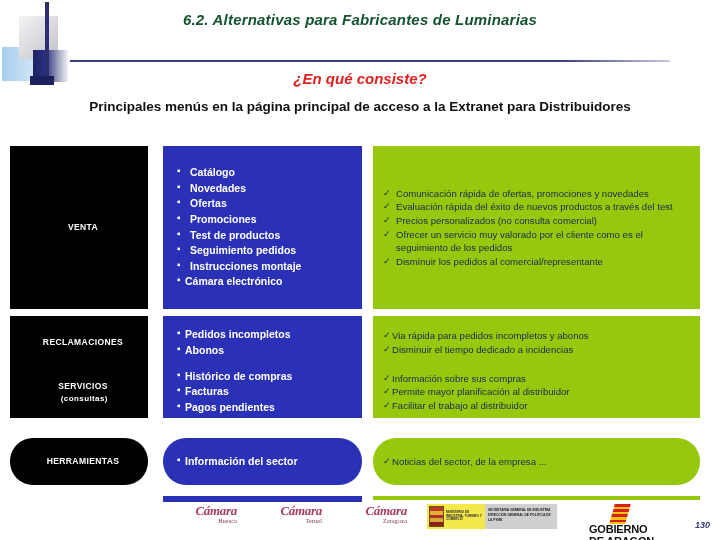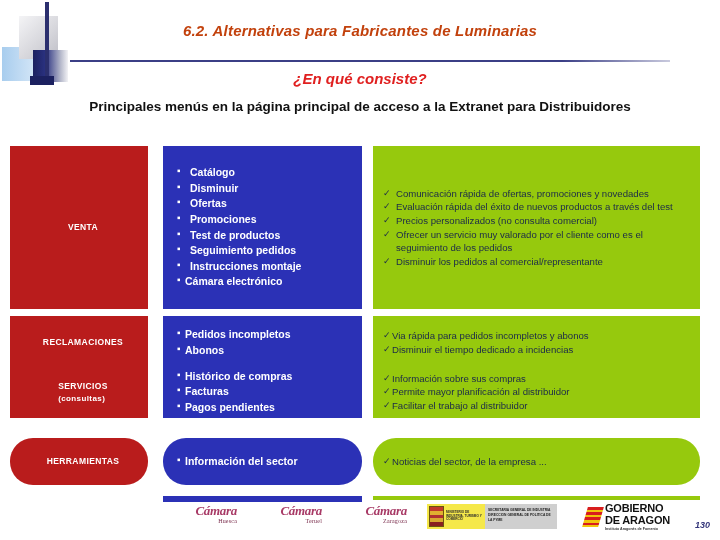--- a/index.html
+++ b/index.html
@@ -62,27 +62,27 @@
     top: 76px;
     width: 24px;
     height: 9px;
     background: #1c2160;
   }
 
   
   .slide-title {
     position: absolute;
     left: 60px;
-    top: 22px;
+    top: 11px;
     width: 600px;
     text-align: center;
     font-size: 15px;
     font-weight: bold;
     font-style: italic;
-    color: #c2410c;
+    color: #14532d;
     letter-spacing: .2px;
   }
   .title-rule {
     position: absolute;
     left: 70px;
     top: 60px;
     width: 600px;
     height: 2px;
     background: linear-gradient(to right, #3b3f86 0%, #3b3f86 82%, #c9cade 100%);
   }
@@ -121,26 +121,26 @@
     width: 720px;
   }
   .cell {
     position: absolute;
     top: 0;
     box-sizing: border-box;
   }
   .cell-cat {
     left: 10px;
     width: 138px;
-    background: #b91c1c;
+    background: #000000;
     color: #ffffff;
     display: flex;
     align-items: center;
     justify-content: center;
-    text-align: left;
+    text-align: right;
     font-size: 8.5px;
     font-weight: bold;
     letter-spacing: .4px;
     line-height: 1.45;
     padding-left: 8px;
   }
   .cell-menu {
     left: 163px;
     width: 199px;
     background: #2b31b6;
@@ -302,20 +302,21 @@
     line-height: 1.45;
     padding: 4px 3px;
     box-sizing: border-box;
     font-weight: bold;
   }
   .aragon {
     display: flex;
     align-items: center;
     margin-left: 20px;
     height: 26px;
+    flex-direction: column;
   }
   .aragon-bars {
     width: 16px;
     height: 20px;
     background: repeating-linear-gradient(to bottom, #d81e1e 0 2.6px, #f2c50a 2.6px 5.2px);
     transform: skewX(-16deg);
     flex: 0 0 auto;
   }
   .aragon-txt {
     margin-left: 4px;
@@ -364,21 +365,21 @@
 
   <div class="row row1">
     <div class="cell cell-cat">
       <div>
         <span>VENTA</span>
       </div>
     </div>
     <div class="cell cell-menu">
       <ul>
         <li>Catálogo</li>
-        <li>Disminuir</li>
+        <li>Novedades</li>
         <li>Ofertas</li>
         <li>Promociones</li>
         <li>Test de productos</li>
         <li>Seguimiento pedidos</li>
         <li>Instrucciones montaje</li>
         <li class="tight">Cámara electrónico</li>
       </ul>
     </div>
     <div class="cell cell-ben">
       <ul>

